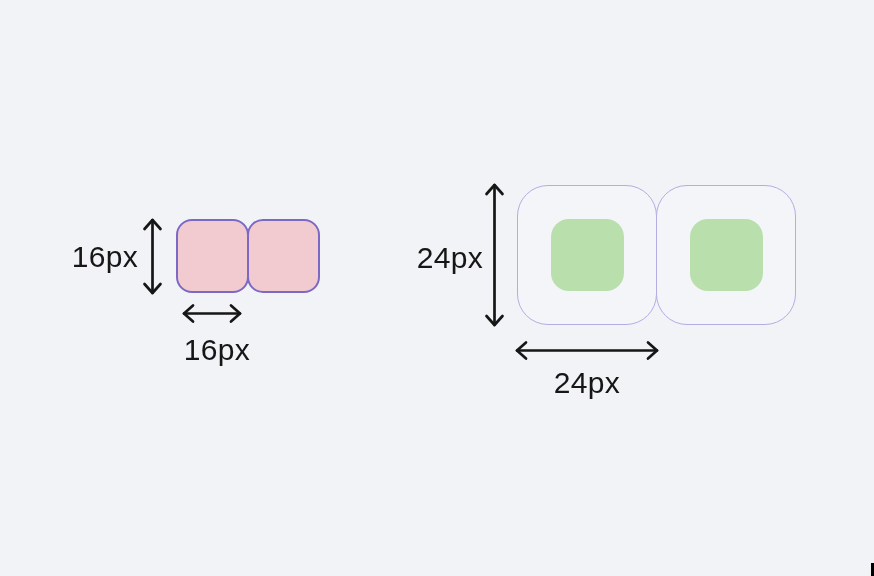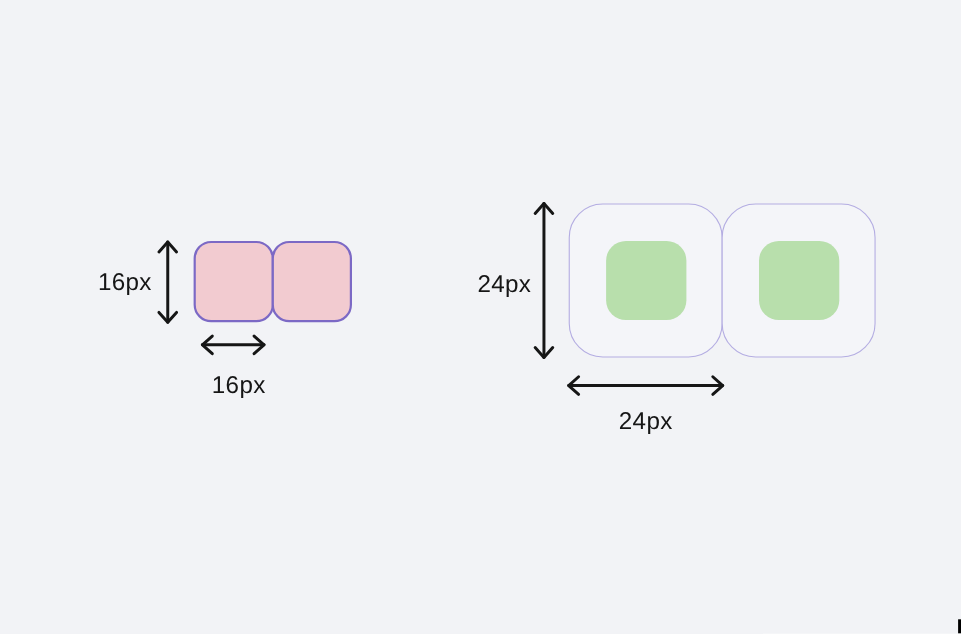--- a/index.html
+++ b/index.html
@@ -6,21 +6,21 @@
   .stage{
     position:relative;
     width:874px;height:576px;
     background:var(--background,#f2f3f6);
     overflow:hidden;
     font-family:"Liberation Sans","DejaVu Sans",sans-serif;
   }
   .abs{position:absolute;}
   .dim-label{
     color:var(--label,#161616);
-    font-size:22px;
+    font-size:30px;
     line-height:31px;
     letter-spacing:.3px;
     white-space:nowrap;
   }
   .right-align{text-align:right;}
   .center-align{text-align:center;}
   .small-box{
     box-sizing:border-box;
     width:73px;height:74px;
     border:2px solid var(--small-box-border,#7c69c5);

